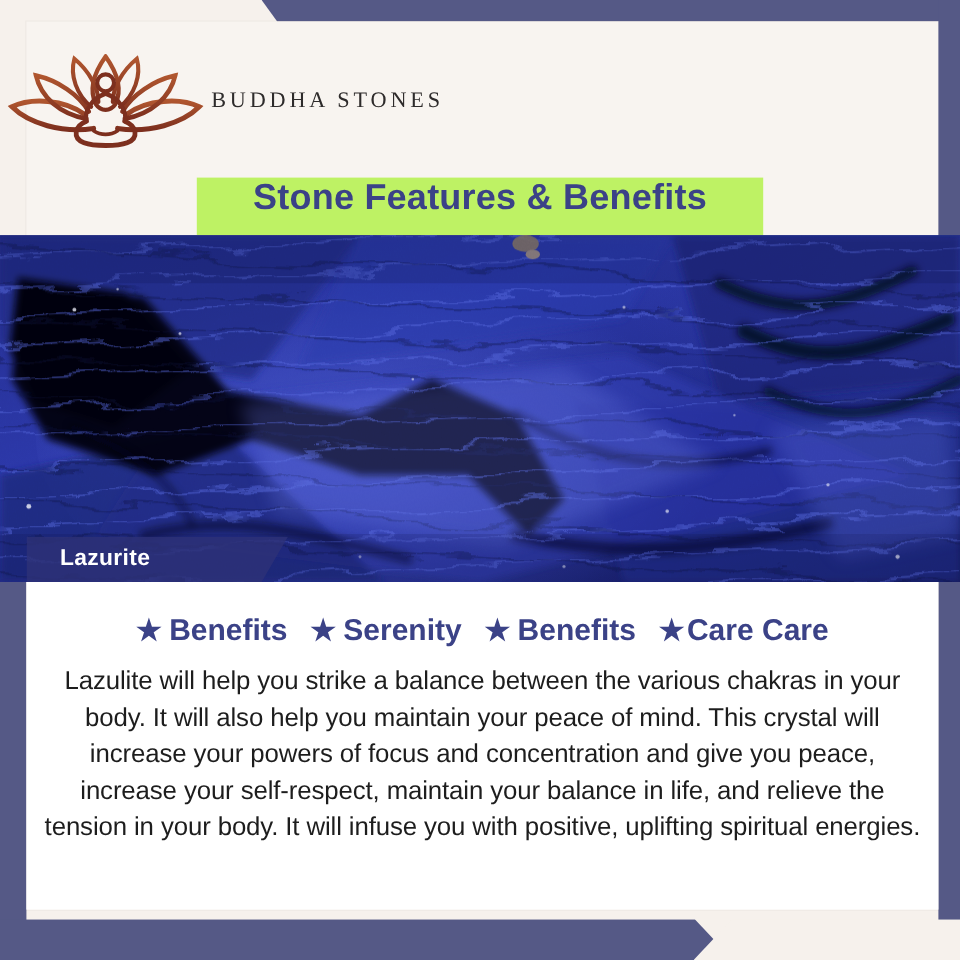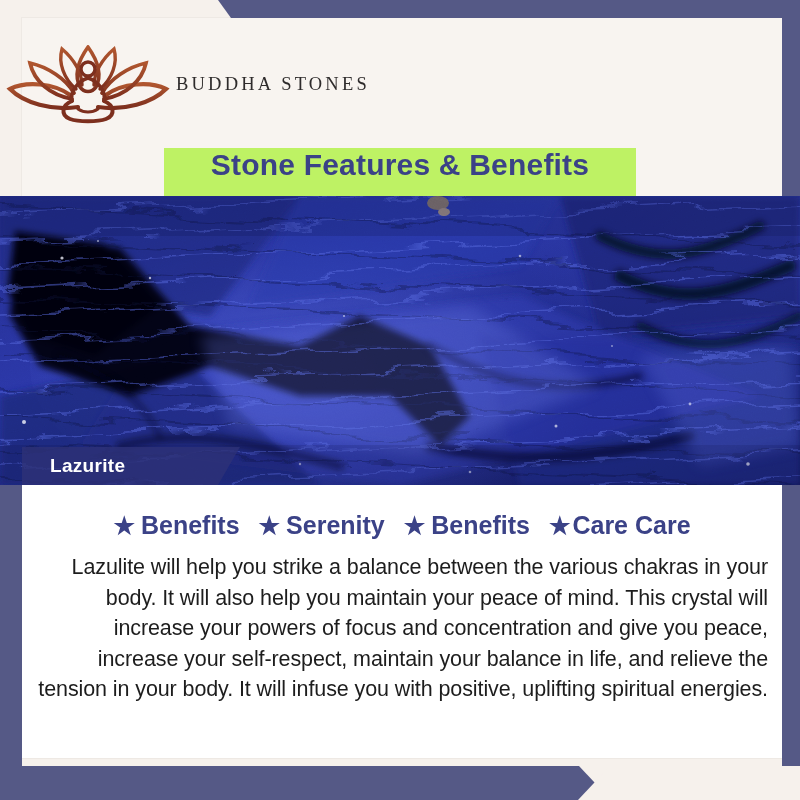--- a/index.html
+++ b/index.html
@@ -169,21 +169,21 @@
   }
   .feature .flabel { margin-left: 6px; }
   .feature + .feature { margin-left: 19px; }
   .feature.nogap .flabel { margin-left: 2px; }
 
   .body-copy {
     margin: 12px 14px 0 14px;
     font-size: 21.5px;
     line-height: 1.42;
     color: #1d1d1d;
-    text-align: right;
+    text-align: center;
     letter-spacing: -0.1px;
   }
 </style>
 </head>
 <body>
 
 <div id="infographic">
 
   <div class="card"></div>
   <div class="navy-top-strip"></div>

